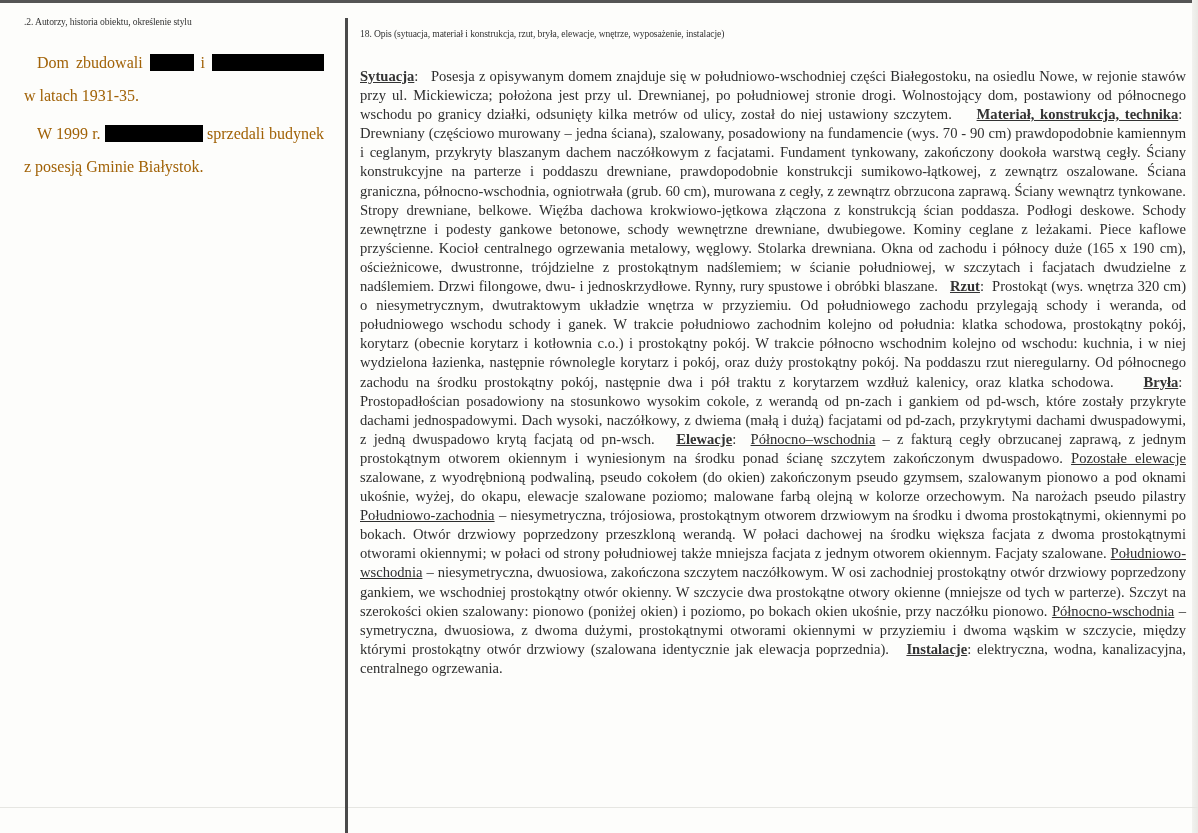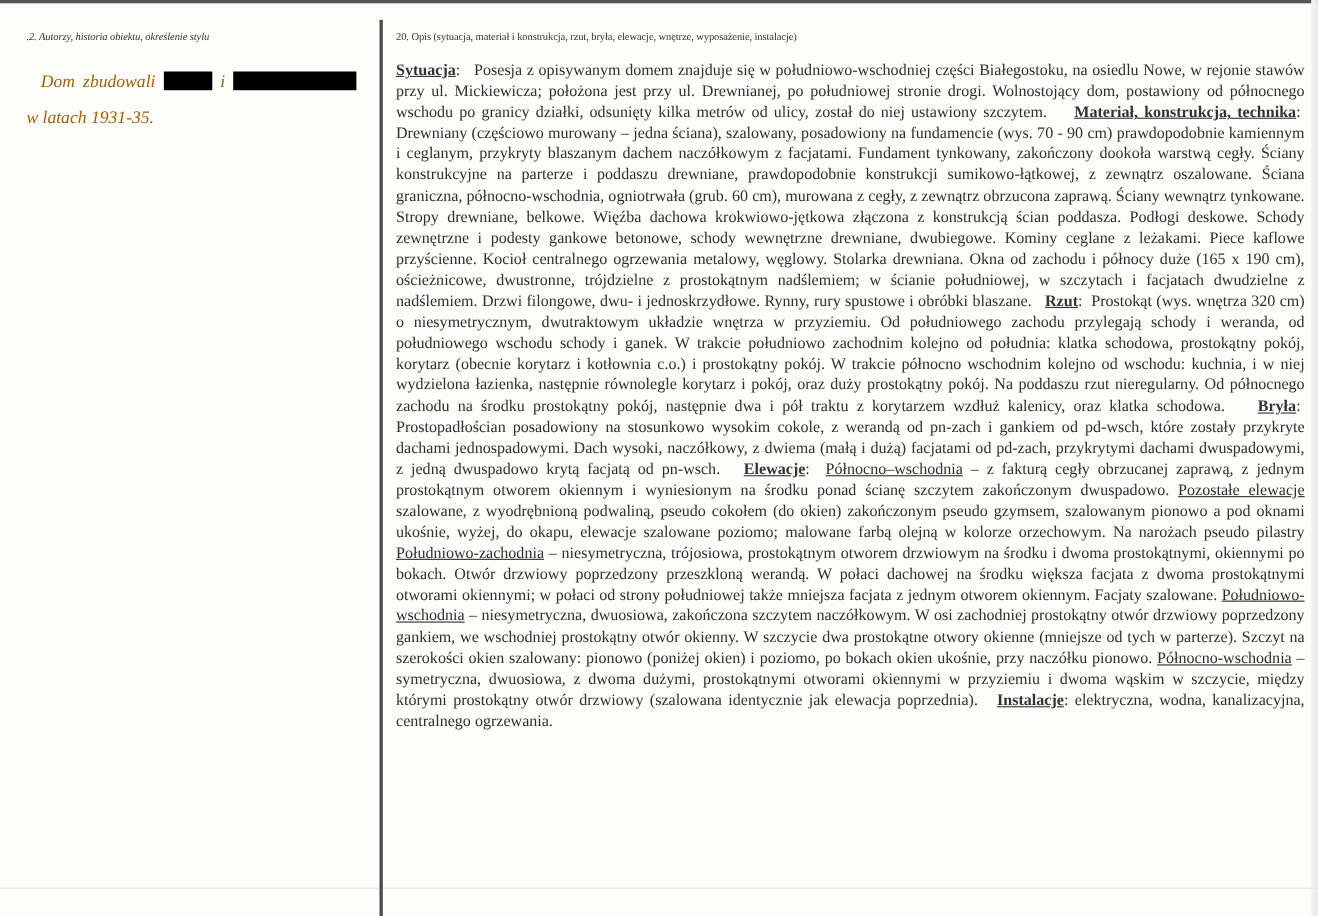--- a/index.html
+++ b/index.html
@@ -20,41 +20,41 @@
   }
   .bottom-fold {
     position: absolute; left: 0; top: 807px; width: 1198px; height: 1px;
     background: #e6e6e2;
   }
   .divider {
     position: absolute; left: 345px; top: 18px; width: 3px; height: 815px;
     background: #4a4a4a;
   }
   .left-col {
-    position: absolute; left: 24px; top: 28px; width: 300px; font-style: italic;
+    position: absolute; left: 24px; top: 16px; width: 300px;
   }
   .right-col {
     position: absolute; left: 360px; top: 28px; width: 826px;
   }
   .section-heading {
     font-size: 9.6px; color: #333; margin: 0; white-space: nowrap;
     letter-spacing: -0.1px;
   }
   .left-text {
     margin-top: 20px;
     font-size: 16px; line-height: 32.5px; text-align: justify;
     color: #a16207;
   }
   .left-text p { margin: 0 0 6px 0; text-indent: 13px; }
   .redact {
     display: inline-block; background: #000; height: 17px;
     vertical-align: -3px;
   }
   .right-text {
-    margin-top: 16px;
+    margin-top: 28px;
     font-size: 14.6px; line-height: 19.1px; text-align: justify;
     color: #2e2e2e;
     word-spacing: 0px;
   }
   .right-text .label {
     font-weight: bold; text-decoration: underline; color: #333;
   }
   .right-text .sub {
     text-decoration: underline;
   }
@@ -67,25 +67,28 @@
 <div class="right-edge"></div>
 <div class="bottom-fold"></div>
 <div class="divider"></div>
 
 <div class="left-col">
   <div class="section-heading">.2. Autorzy, historia obiektu, określenie stylu</div>
   <div class="left-text">
     <p>
       <span>Dom zbudowali </span><span class="redact" style="width:44px"></span><span> i </span><span class="redact" style="width:112px"></span><span> w latach 1931-35.</span>
     </p>
+    <p>
+      <span>W 1999 r. </span><span class="redact" style="width:98px"></span><span> sprzedali budynek z posesją Gminie Białystok.</span>
+    </p>
   </div>
 </div>
 
 <div class="right-col">
-  <div class="section-heading">20.  Opis (sytuacja, materiał i konstrukcja, rzut, bryła, elewacje, wnętrze, wyposażenie, instalacje)</div>
+  <div class="section-heading">18.  Opis (sytuacja, materiał i konstrukcja, rzut, bryła, elewacje, wnętrze, wyposażenie, instalacje)</div>
   <div class="right-text">
     <span class="label">Sytuacja</span>:&nbsp;&nbsp;
     <span>Posesja z opisywanym domem znajduje się w południowo-wschodniej części Białegostoku, na osiedlu Nowe, w rejonie stawów przy ul. Mickiewicza; położona jest przy ul. Drewnianej, po południowej stronie drogi. Wolnostojący dom, postawiony od północnego wschodu po granicy działki, odsunięty kilka metrów od ulicy, został do niej ustawiony szczytem.</span><span class="gap"></span>&nbsp;&nbsp;
     <span class="label">Materiał, konstrukcja, technika</span>:&nbsp;
     <span>Drewniany (częściowo murowany – jedna ściana), szalowany, posadowiony na fundamencie (wys. 70 - 90 cm) prawdopodobnie kamiennym i ceglanym, przykryty blaszanym dachem naczółkowym z facjatami. Fundament tynkowany, zakończony dookoła warstwą cegły. Ściany konstrukcyjne na parterze i poddaszu drewniane, prawdopodobnie konstrukcji sumikowo-łątkowej, z zewnątrz oszalowane. Ściana graniczna, północno-wschodnia, ogniotrwała (grub. 60 cm), murowana z cegły, z zewnątrz obrzucona zaprawą. Ściany wewnątrz tynkowane. Stropy drewniane, belkowe. Więźba dachowa krokwiowo-jętkowa złączona z konstrukcją ścian poddasza. Podłogi deskowe. Schody zewnętrzne i podesty gankowe betonowe, schody wewnętrzne drewniane, dwubiegowe. Kominy ceglane z leżakami. Piece kaflowe przyścienne. Kocioł centralnego ogrzewania metalowy, węglowy. Stolarka drewniana. Okna od zachodu i północy duże (165 x 190 cm), ościeżnicowe, dwustronne, trójdzielne z prostokątnym nadślemiem; w ścianie południowej, w szczytach i facjatach dwudzielne z nadślemiem. Drzwi filongowe, dwu- i jednoskrzydłowe. Rynny, rury spustowe i obróbki blaszane.</span>&nbsp;&nbsp;
     <span class="label">Rzut</span>:&nbsp;
     <span>Prostokąt (wys. wnętrza 320 cm) o niesymetrycznym, dwutraktowym układzie wnętrza w przyziemiu. Od południowego zachodu przylegają schody i weranda, od południowego wschodu schody i ganek. W trakcie południowo zachodnim kolejno od południa: klatka schodowa, prostokątny pokój, korytarz (obecnie korytarz i kotłownia c.o.) i prostokątny pokój. W trakcie północno wschodnim kolejno od wschodu: kuchnia, i w niej wydzielona łazienka, następnie równolegle korytarz i pokój, oraz duży prostokątny pokój. Na poddaszu rzut nieregularny. Od północnego zachodu na środku prostokątny pokój, następnie dwa i pół traktu z korytarzem wzdłuż kalenicy, oraz klatka schodowa.</span>&nbsp;&nbsp;&nbsp;
     <span class="label">Bryła</span>:&nbsp;
     <span>Prostopadłościan posadowiony na stosunkowo wysokim cokole, z werandą od pn-zach i gankiem od pd-wsch, które zostały przykryte dachami jednospadowymi. Dach wysoki, naczółkowy, z dwiema (małą i dużą) facjatami od pd-zach, przykrytymi dachami dwuspadowymi, z jedną dwuspadowo krytą facjatą od pn-wsch.</span>&nbsp;&nbsp;
     <span class="label">Elewacje</span>:&nbsp;

